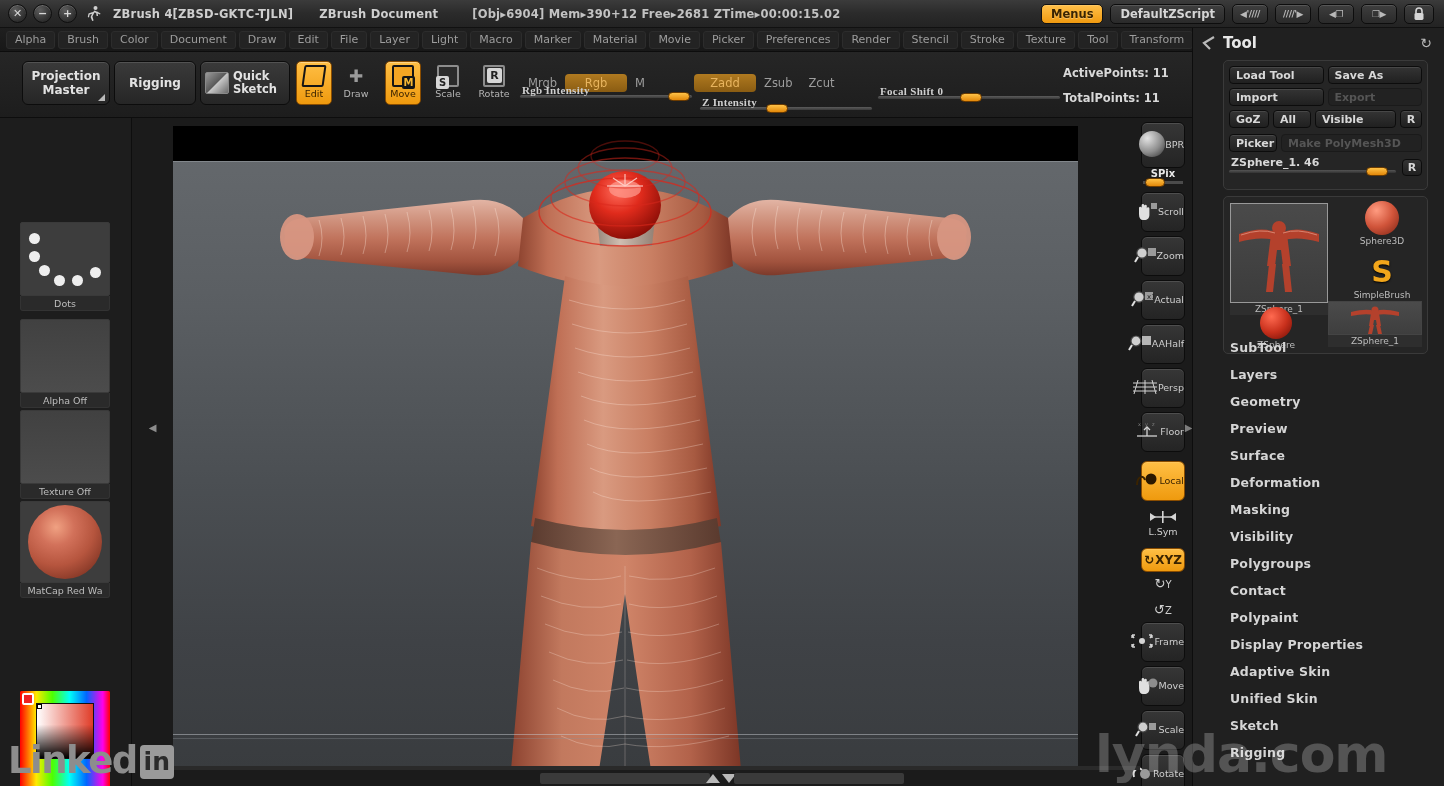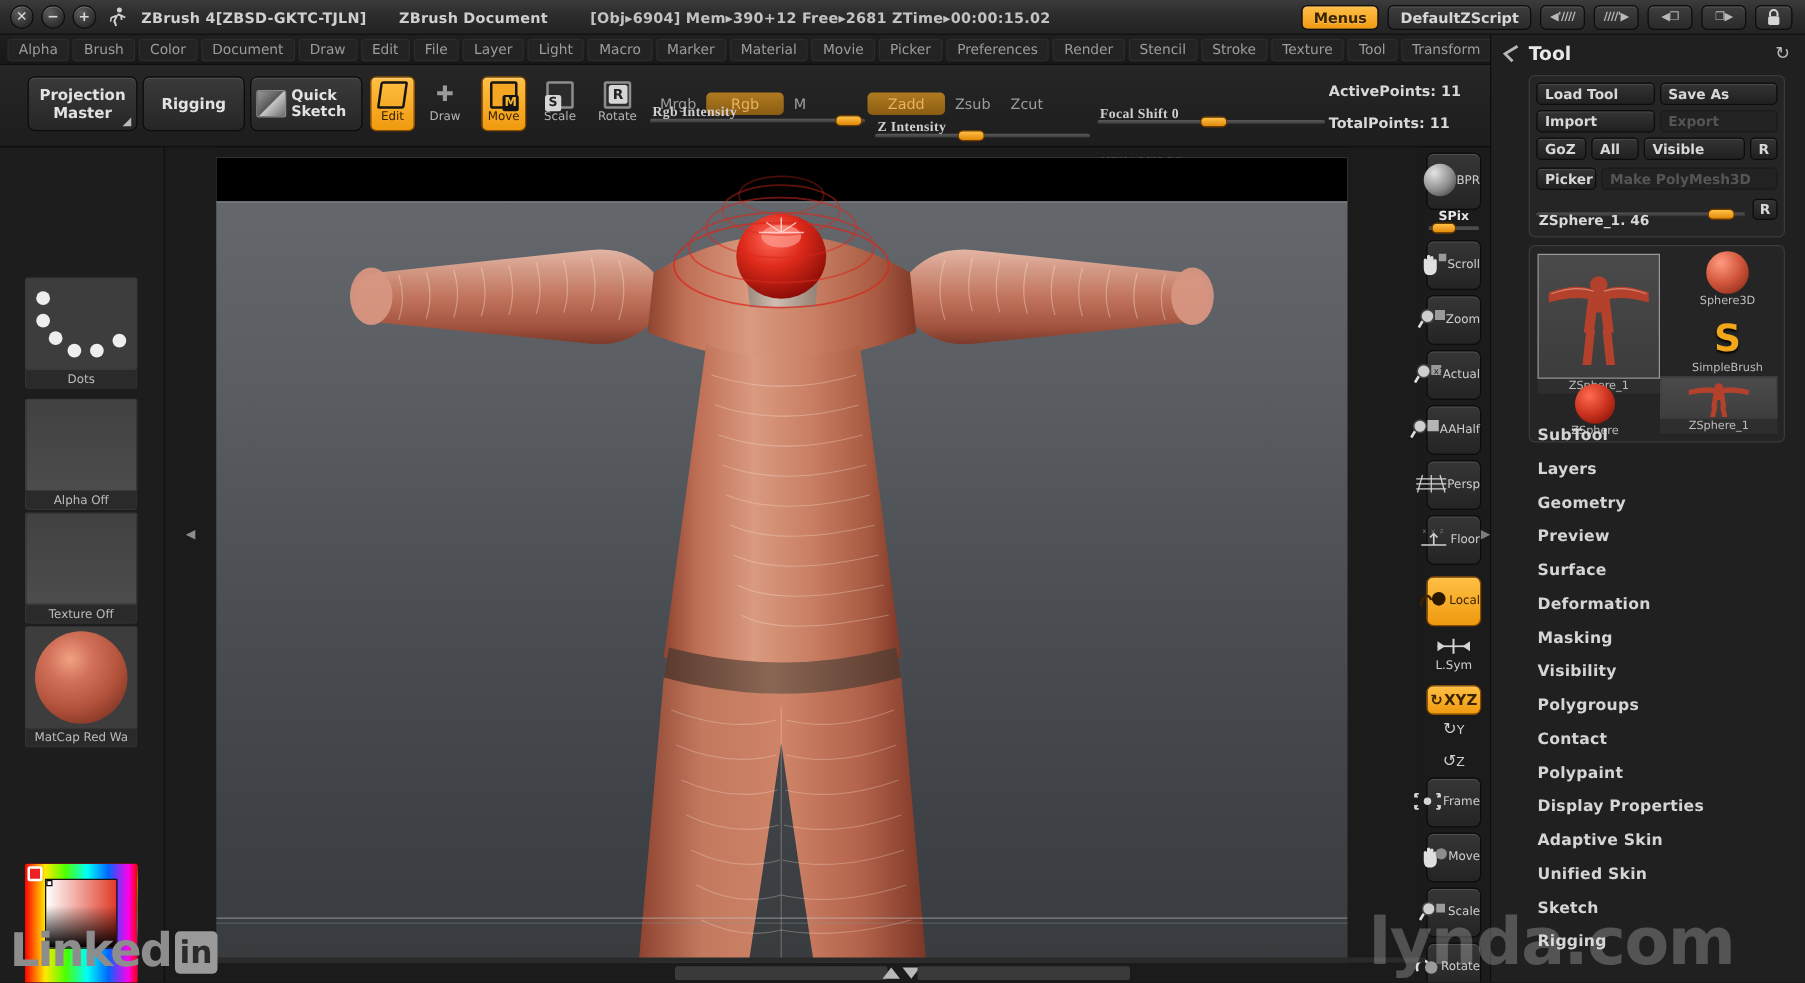--- a/index.html
+++ b/index.html
@@ -161,21 +161,21 @@
   }
   .tbrow{display:flex;gap:4px;margin-bottom:4px;}
   .tbtn{
     height:18px;border-radius:4px;background:linear-gradient(#343434,#202020);
     border:1px solid #0c0c0c;box-shadow:inset 0 1px 0 rgba(255,255,255,.1);
     font-size:11px;font-weight:bold;color:#d8d8d8;display:flex;align-items:center;padding:0 6px;cursor:pointer;white-space:nowrap;
   }
   .tbtn.dim{color:#555;background:#222;border-color:#1a1a1a;box-shadow:none;}
   .tbslider{position:relative;height:20px;margin-top:2px;}
   .tbslider .tr{position:absolute;left:0;right:26px;top:14px;height:3px;background:linear-gradient(#555,#333);border-radius:2px;}
-  .tbslider .lb{position:absolute;left:2px;top:14px;font-size:11px;font-weight:bold;color:#d8d8d8;}
+  .tbslider .lb{position:absolute;left:2px;top:0;font-size:11px;font-weight:bold;color:#d8d8d8;}
   .tbslider .kn{position:absolute;top:11px;width:22px;height:9px;border-radius:5px;background:linear-gradient(#ffc247,#e2880a);border:1px solid #6d3c00;}
   .tbslider .rbtn{position:absolute;right:0;top:3px;width:20px;height:17px;border-radius:4px;
                   background:linear-gradient(#343434,#202020);border:1px solid #0c0c0c;
                   font-size:11px;font-weight:bold;color:#d8d8d8;display:flex;align-items:center;justify-content:center;cursor:pointer;}
   #toolgrid{
     position:absolute;left:30px;top:168px;width:205px;height:158px;
     background:#252525;border:1px solid #3a3a3a;border-radius:5px;
   }
   .tcell{position:absolute;display:flex;flex-direction:column;align-items:center;cursor:pointer;}
   .tcell .tc-img{border:1px solid #444;background:#3d3d3d;position:relative;overflow:hidden;}

